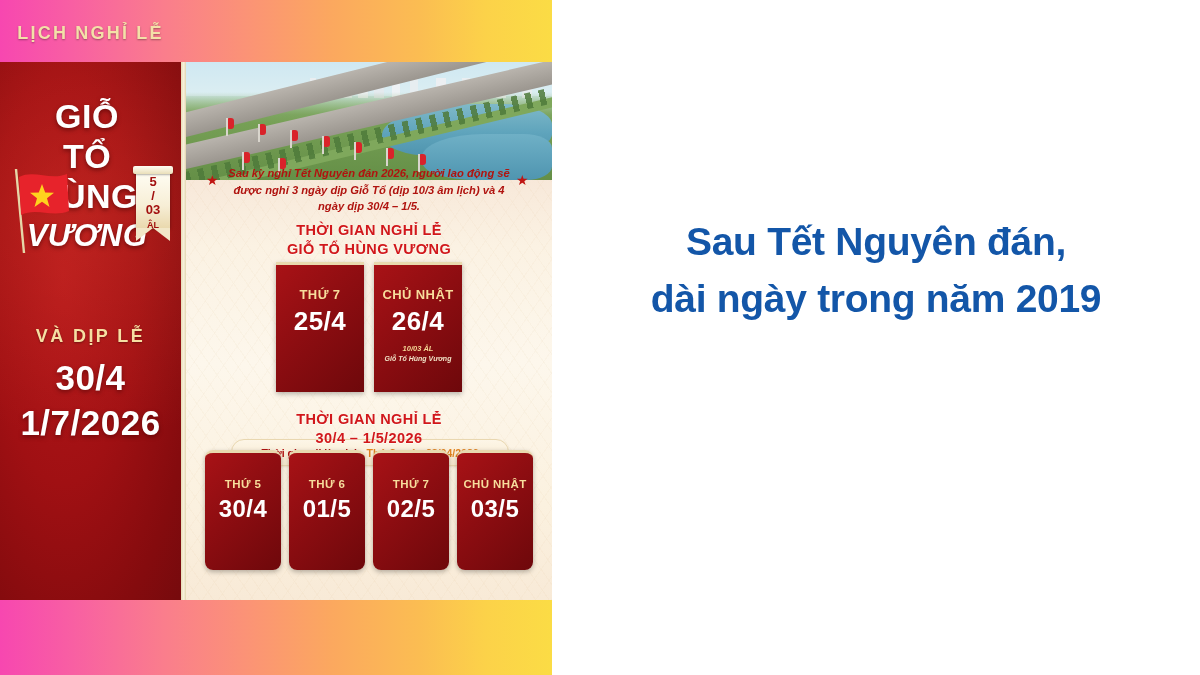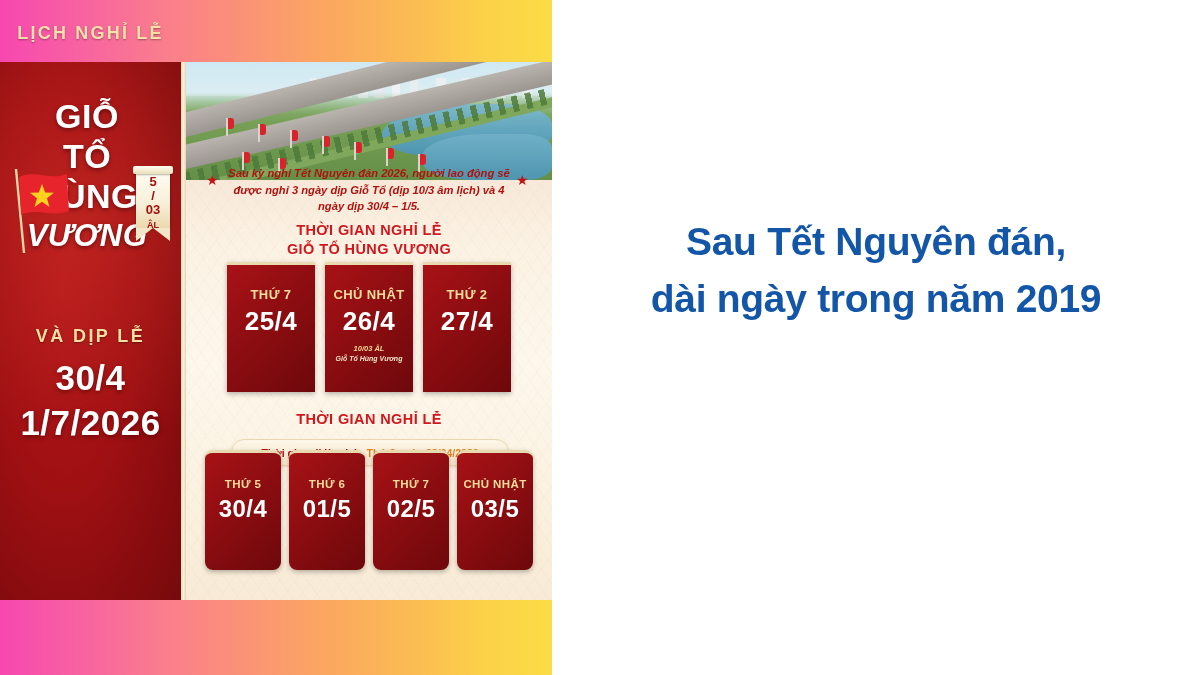--- a/index.html
+++ b/index.html
@@ -262,33 +262,30 @@
           <div class="card">
             <span class="dow">THỨ 7</span>
             <span class="dt">25/4</span>
           </div>
           <div class="card">
             <span class="dow">CHỦ NHẬT</span>
             <span class="dt">26/4</span>
             <span class="sub1">10/03 ÂL</span>
             <span class="sub2">Giỗ Tổ Hùng Vương</span>
           </div>
-          <div class="card">
-            <span class="dow">THỨ 2</span>
-            <span class="dt">27/4</span>
-          </div>
         </div>
 
         <div class="backbar" id="back1">
           <span class="lab">Thời gian đi làm lại:</span>
           <span class="val">Thứ 3 ngày 28/04/2026</span>
         </div>
 
         <div class="sect-title" id="title2">
           <div>THỜI GIAN NGHỈ LỄ</div>
+          <div>30/4 – 1/5/2026</div>
         </div>
 
         <div class="cards" id="row2">
           <div class="card">
             <span class="dow">THỨ 5</span>
             <span class="dt">30/4</span>
           </div>
           <div class="card">
             <span class="dow">THỨ 6</span>
             <span class="dt">01/5</span>

